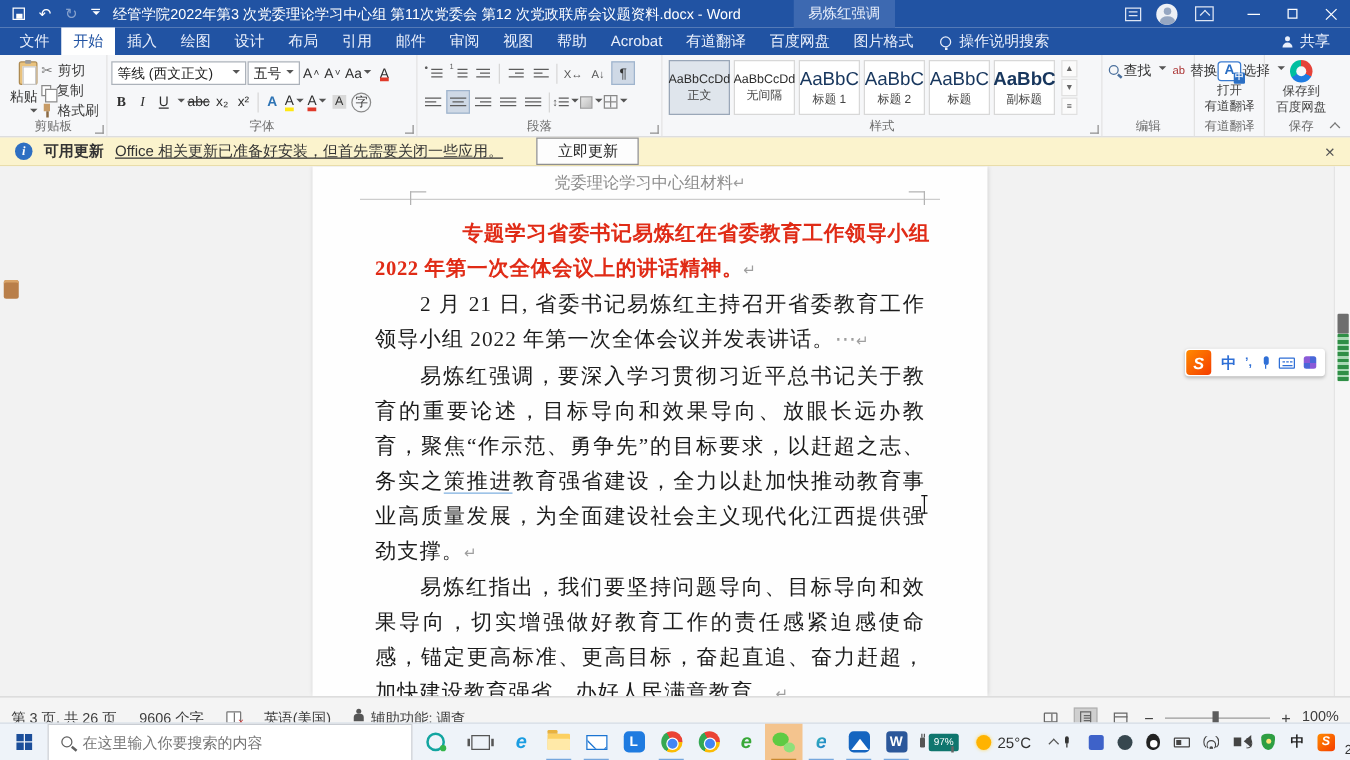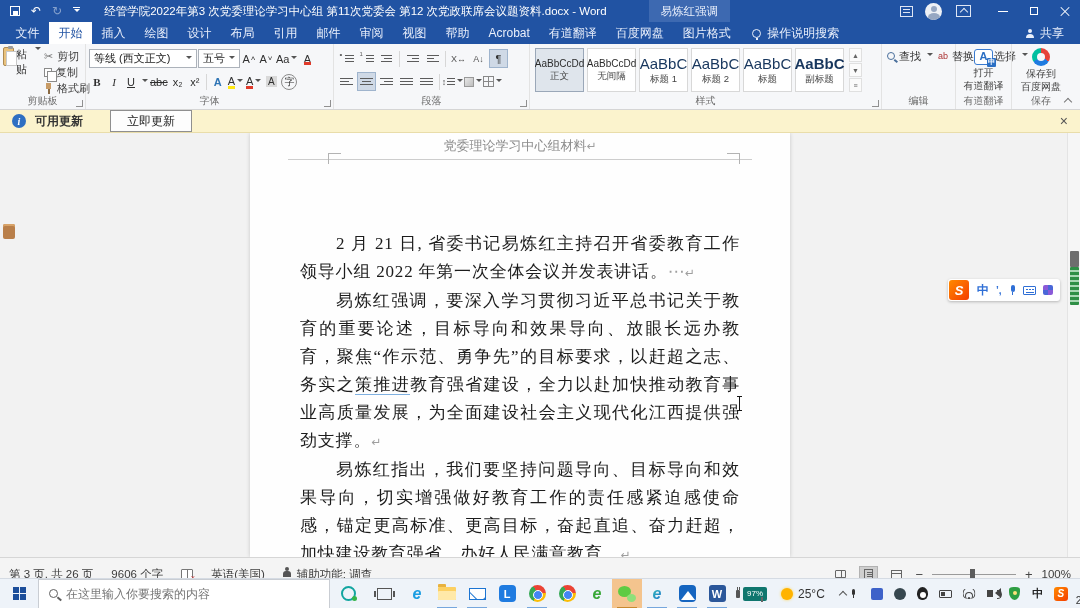--- a/index.html
+++ b/index.html
@@ -9,21 +9,21 @@
   
   #titlebar{position:absolute;top:0;left:0;width:1080px;height:22px;background:#2153a3;display:flex;align-items:center;color:#fff}
   .qat{display:flex;align-items:center;gap:11px;padding:0 10px}
   .i-save{width:10px;height:10px;border:1px solid #fff;position:relative}
   .i-save::after{content:"";position:absolute;left:2px;bottom:0;width:5px;height:4px;background:#fff}
   .qat .glyph{font-family:"DejaVu Sans",sans-serif;font-size:12px;line-height:1}
   .dim{opacity:.45}
   .i-qatmore{display:flex;flex-direction:column;align-items:center;gap:1px}
   .i-qatmore i{display:block;width:7px;height:1px;background:#fff}
   .i-qatmore b{display:block;width:0;height:0;border:3px solid transparent;border-top-color:#fff}
-  .doc-title{font-size:11.5px;margin-left:14px;white-space:nowrap}
+  .doc-title{font-size:11.5px;white-space:nowrap}
   .context-chip{margin-left:42px;height:22px;line-height:22px;padding:0 12px;background:#3d69b1;font-size:11.5px;color:#e9effb}
   .win-right{margin-left:auto;display:flex;align-items:center;height:22px}
   .focus-ic{width:13px;height:11px;border:1px solid #dfe6f4;margin-right:12px;position:relative}
   .focus-ic::after{content:"";position:absolute;left:2px;top:2px;right:2px;height:1px;background:#dfe6f4;box-shadow:0 3px 0 #dfe6f4}
   .avatar{width:17px;height:17px;border-radius:50%;background:#eef1f6;position:relative;overflow:hidden;margin-right:14px}
   .avatar::before{content:"";position:absolute;left:5.5px;top:3px;width:6px;height:6px;border-radius:50%;background:#96a7c2}
   .avatar::after{content:"";position:absolute;left:2.5px;top:10px;width:12px;height:8px;border-radius:50%;background:#96a7c2}
   .ribbonopts{width:15px;height:12px;border:1px solid #dfe6f4;margin-right:16px;position:relative}
   .ribbonopts::after{content:"";position:absolute;left:4px;top:3px;width:5px;height:5px;border-left:1px solid #dfe6f4;border-top:1px solid #dfe6f4;transform:rotate(45deg)}
   .winbtn{width:31px;height:22px;display:flex;align-items:center;justify-content:center}
@@ -47,21 +47,21 @@
   .person::after{content:"";position:absolute;left:0;bottom:0;width:8px;height:4px;border-radius:4px 4px 0 0;background:#e9effb}
 
   
   #ribbon{position:absolute;top:44px;left:0;width:1080px;height:66px;background:#f6f7f9;border-bottom:1px solid #d5d5d5;display:flex}
   .grp{position:relative;height:100%;border-right:1px solid #e3e3e3;padding:3px 3px 14px}
   .glabel{position:absolute;bottom:1px;left:0;right:0;text-align:center;font-size:10px;color:#6c6c6c;white-space:nowrap}
   .launch{position:absolute;right:2px;bottom:2px;width:7px;height:7px;border-right:1px solid #909090;border-bottom:1px solid #909090}
   .caret{display:inline-block;width:0;height:0;border:3px solid transparent;border-top-color:#555;margin-left:2px;vertical-align:middle}
 
   .clip-wrap{display:flex;height:100%}
-  .paste-btn{width:38px;display:flex;flex-direction:row;align-items:flex-start;justify-content:center;gap:2px;font-size:11px;color:#333}
+  .paste-btn{width:38px;display:flex;flex-direction:column;align-items:flex-end;justify-content:center;gap:2px;font-size:11px;color:#333}
   .i-clip{width:15px;height:19px;background:#e9c27d;border:1px solid #ad8a52;border-radius:2px;position:relative}
   .i-clip::before{content:"";position:absolute;left:2px;top:3px;width:9px;height:13px;background:#fff;border:1px solid #c9c9c9}
   .i-clip::after{content:"";position:absolute;left:4px;top:-2px;width:5px;height:3px;background:#9b9b9b;border-radius:1px}
   .smcol{display:flex;flex-direction:column;justify-content:flex-start;gap:1px;padding-top:2px}
   .sbtn{display:flex;align-items:center;gap:4px;font-size:11px;color:#3e3e3e;height:15px;padding:0 3px;white-space:nowrap}
   .i-cut{color:#777;font-size:11px;font-family:"DejaVu Sans",sans-serif}
   .i-copy{width:8px;height:9px;border:1px solid #8a8a8a;background:#fff;position:relative}
   .i-copy::after{content:"";position:absolute;left:2px;top:2px;width:8px;height:9px;border:1px solid #8a8a8a;background:#fff}
   .i-painter{width:9px;height:11px;position:relative}
   .i-painter::before{content:"";position:absolute;left:2px;top:0;width:5px;height:6px;background:#c79b66}
@@ -573,33 +573,38 @@
   </div>
 
   <div style="flex:1;position:relative">
     <span class="collapse-rib"></span>
   </div>
 </div>
 
 <div id="notif">
   <span class="i-info">i</span>
   <span class="ttl">可用更新</span>
+  <span class="msg">Office 相关更新已准备好安装，但首先需要关闭一些应用。</span>
   <button>立即更新</button>
   <span class="x">×</span>
 </div>
 
 <div id="docarea">
   <div id="flnote"></div>
 
   <div id="page" class="serif">
     <div class="pgheader"><span>党委理论学习中心组材料</span><span class="pilcrow">↵</span></div>
     <div class="mline"></div>
     <div class="cml"></div>
     <div class="cmr"></div>
 
+    <div class="doctitle">
+      <span class="l1">专题学习省委书记易炼红在省委教育工作领导小组</span>
+      <span class="l2"><span>2022 年第一次全体会议上的讲话精神。</span><span class="pilcrow">↵</span></span>
+    </div>
 
     <div class="bodytext">
       <p><span>2 月 21 日, 省委书记易炼红主持召开省委教育工作领导小组 2022 年第一次全体会议并发表讲话。</span><span class="graydots">⋯</span><span class="pilcrow">↵</span></p>
       <p><span>易炼红强调，要深入学习贯彻习近平总书记关于教育的重要论述，目标导向和效果导向、放眼长远办教育，聚焦“作示范、勇争先”的目标要求，以赶超之志、务实之</span><span class="proof">策推进</span><span>教育强省建设，全力以赴加快推动教育事业高质量发展，为全面建设社会主义现代化江西提供强劲支撑。</span><span class="pilcrow">↵</span></p>
       <p><span>易炼红指出，我们要坚持问题导向、目标导向和效果导向，切实增强做好教育工作的责任感紧迫感使命感，锚定更高标准、更高目标，奋起直追、奋力赶超，加快建设教育强省，办好人民满意教育。</span><span class="pilcrow">↵</span></p>
 
     </div>
   </div>
 
   <span class="ibeam"></span>

